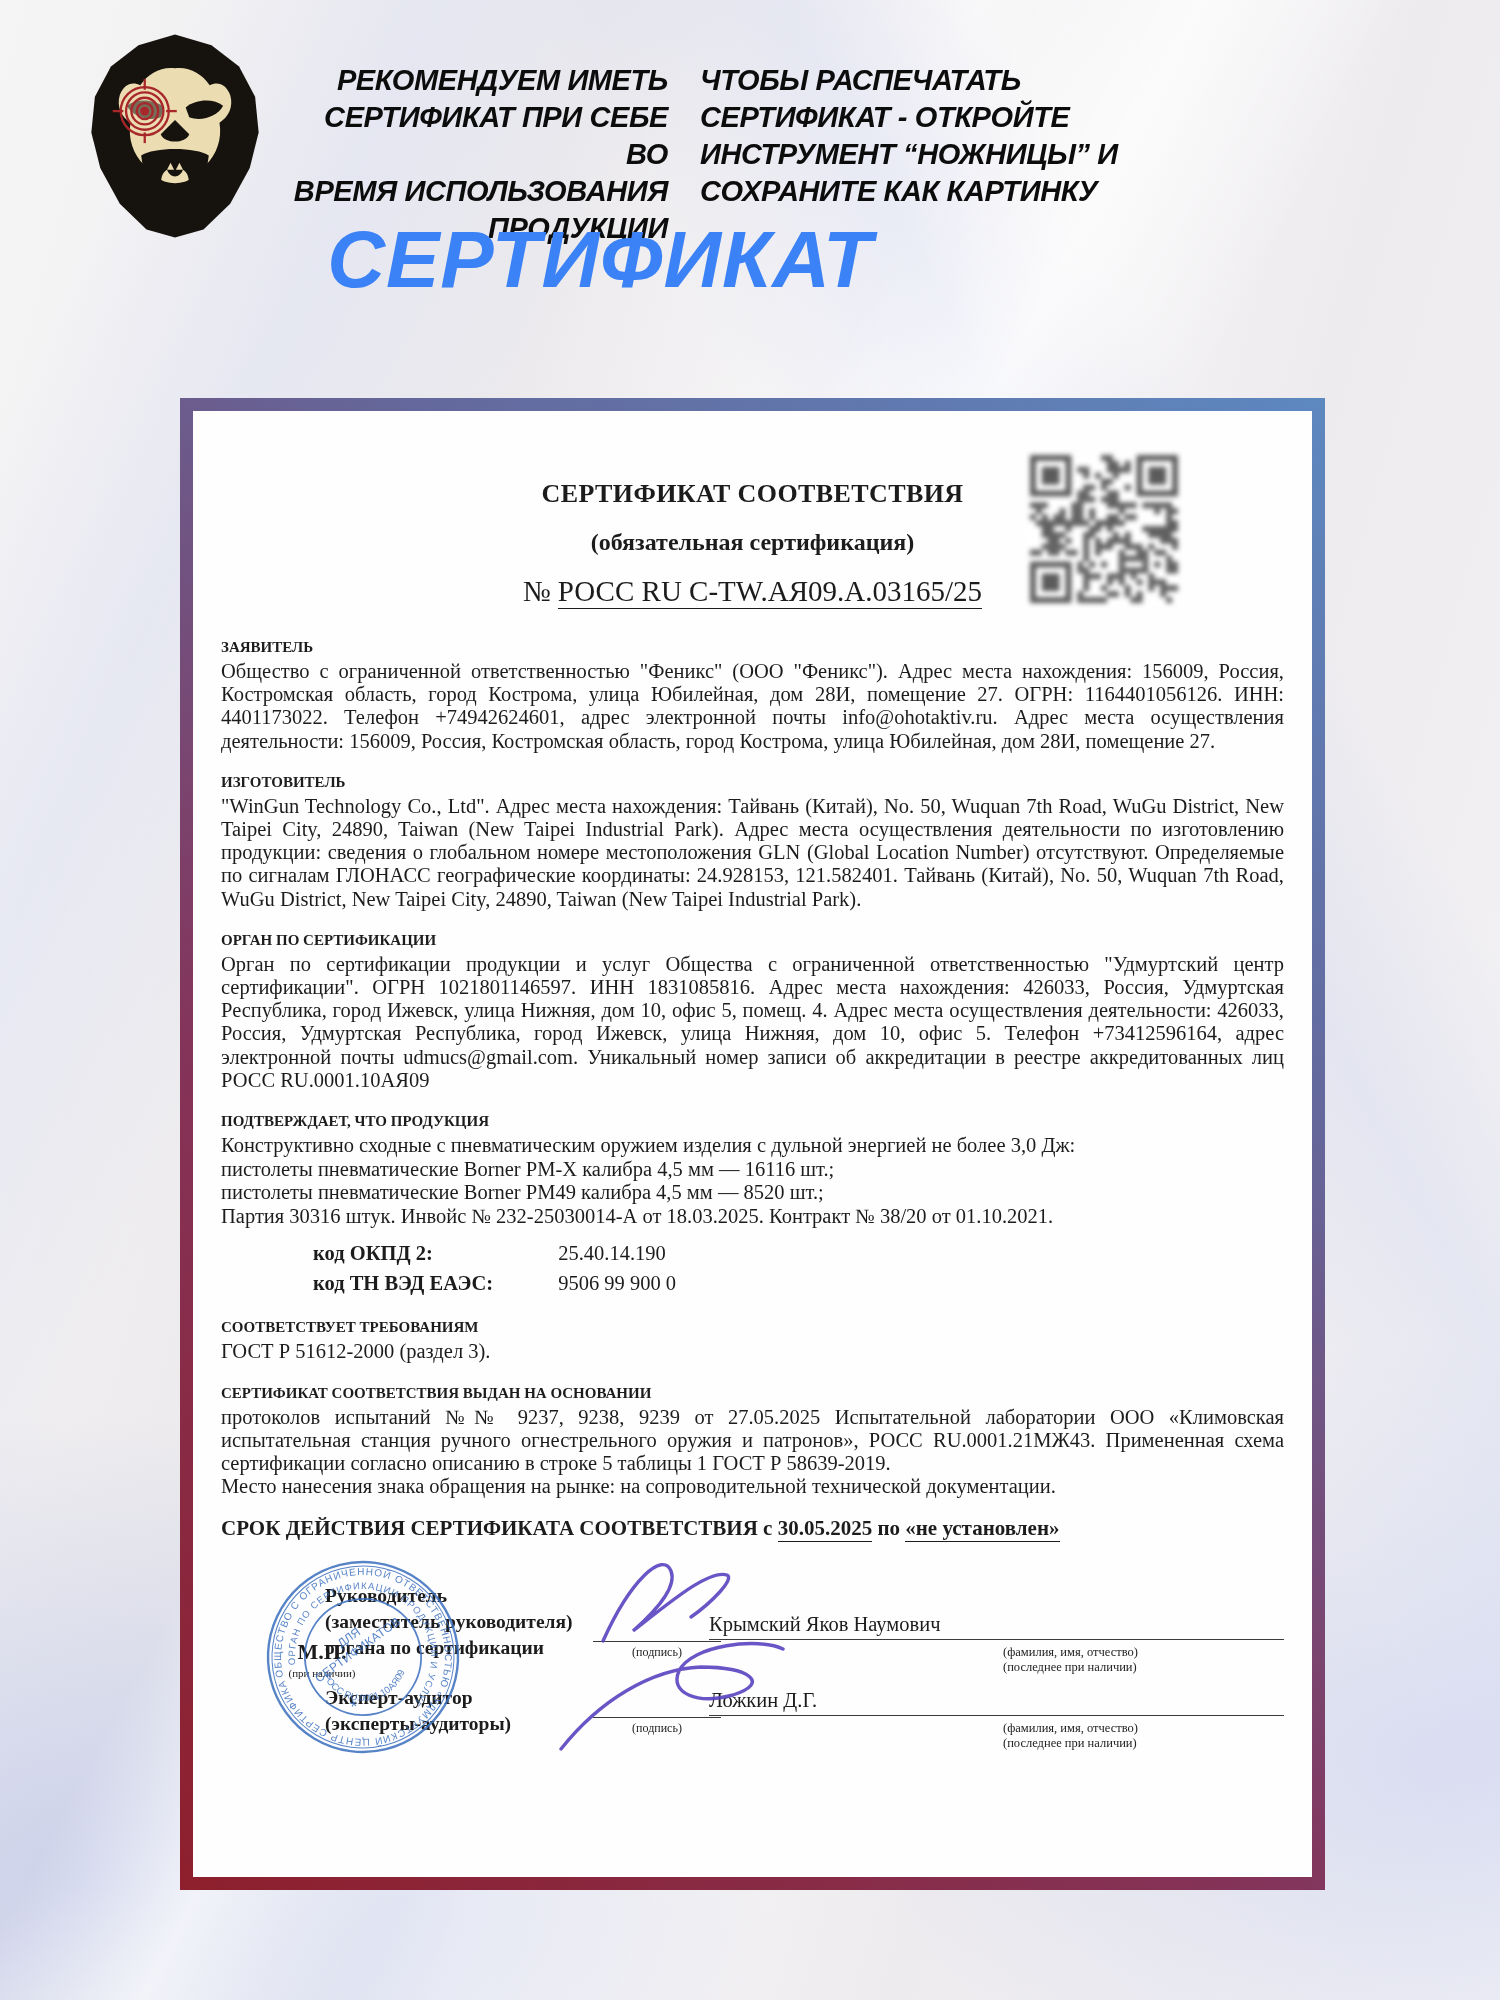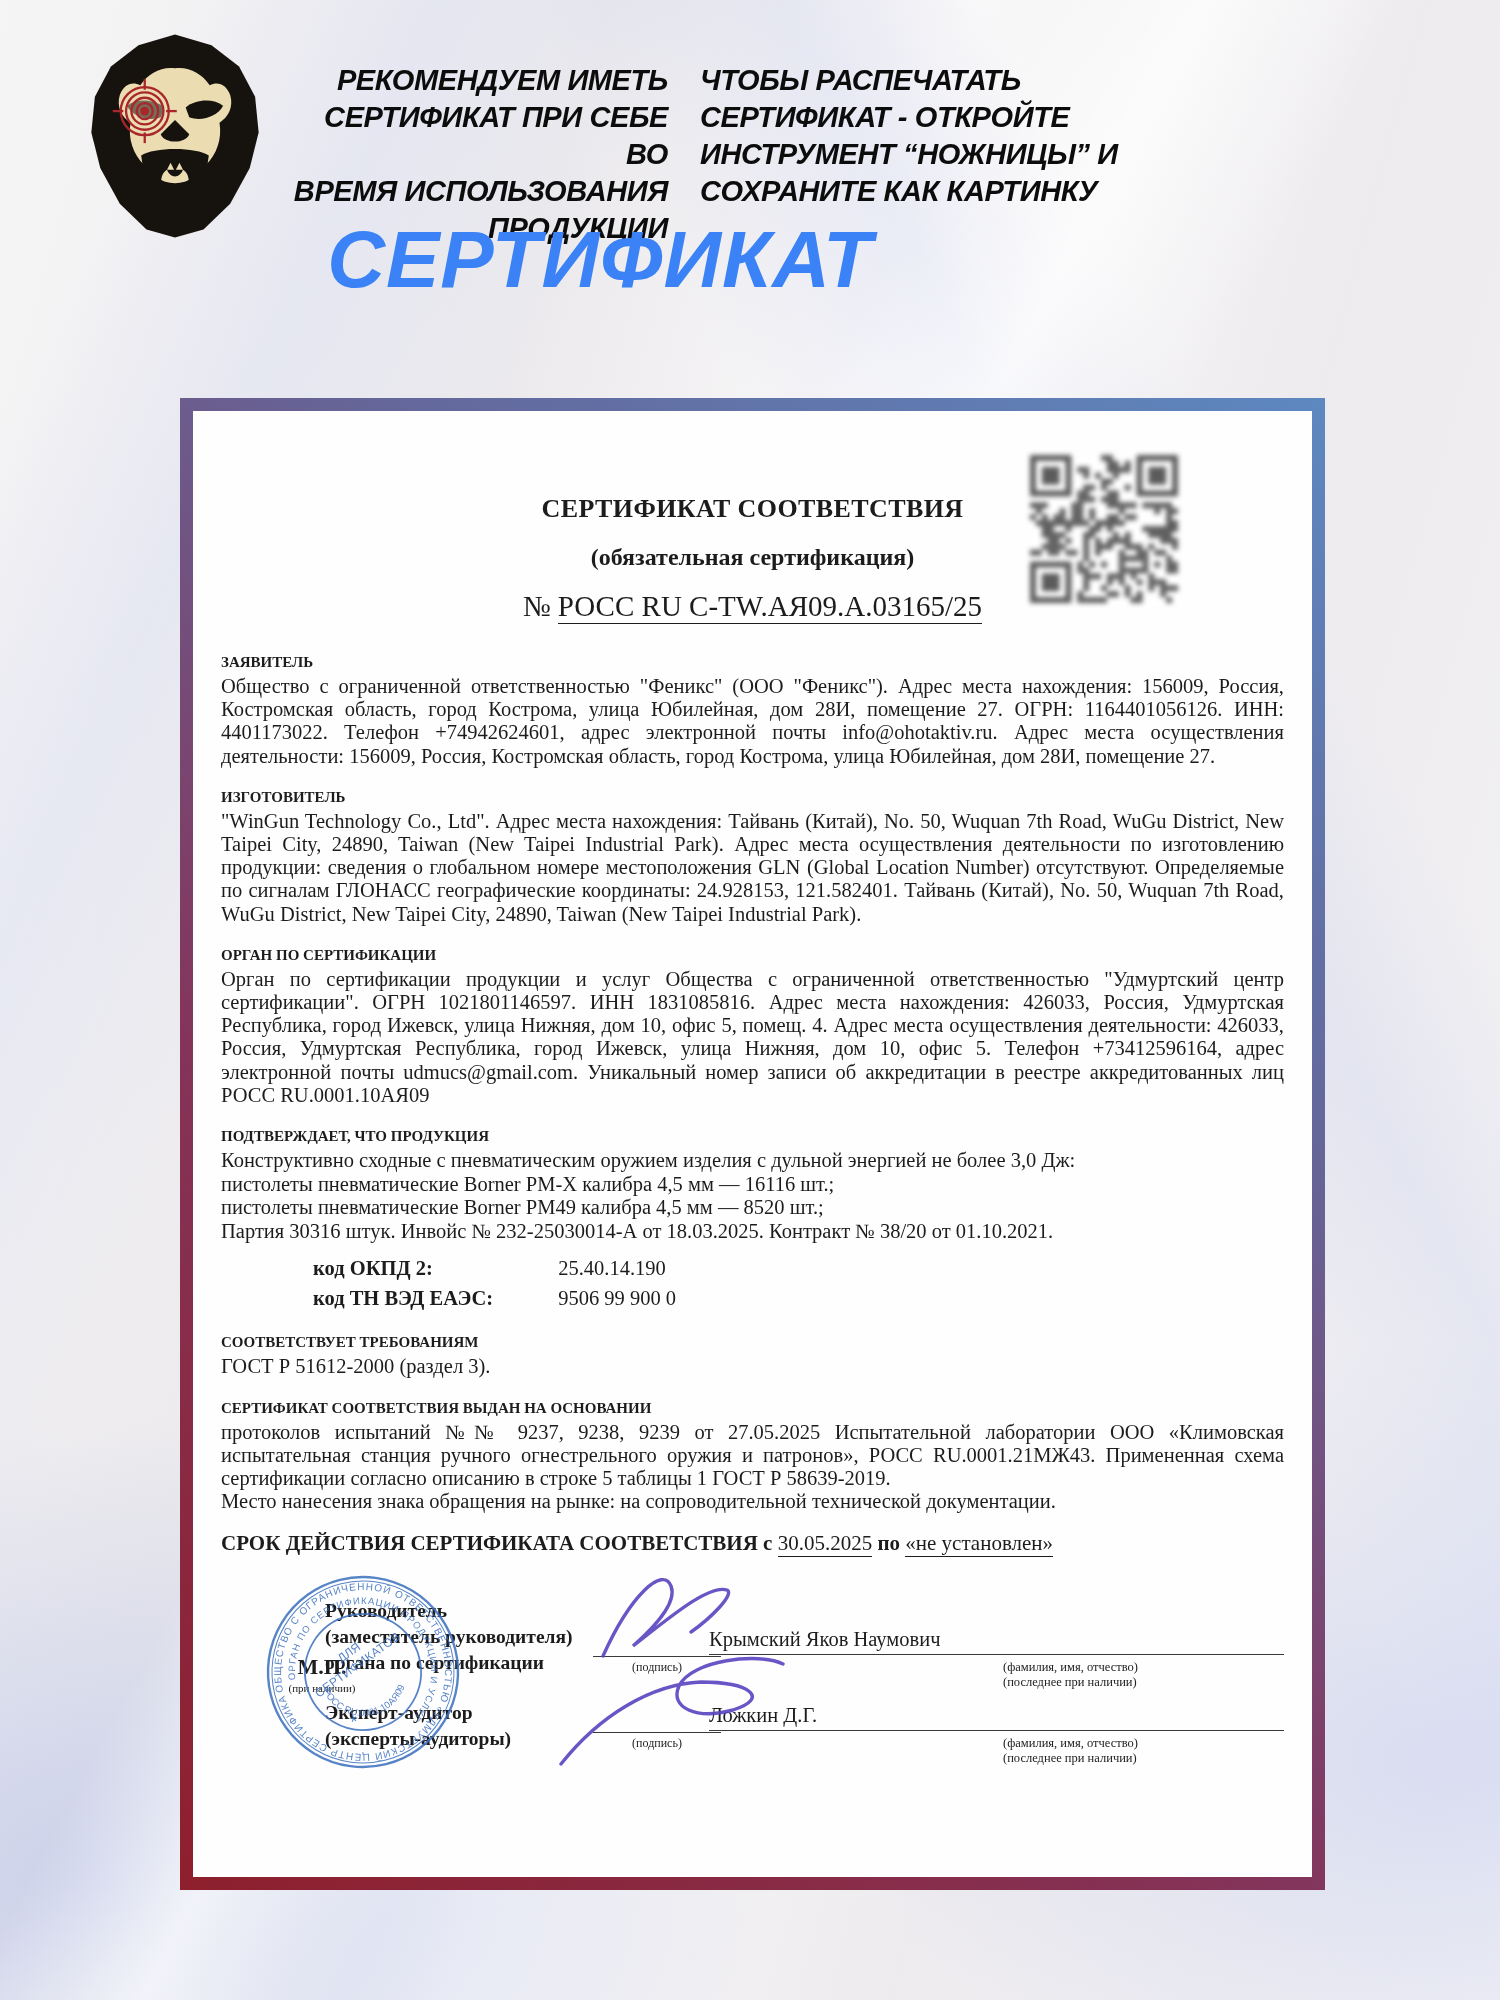--- a/index.html
+++ b/index.html
@@ -19,36 +19,36 @@
       linear-gradient(295deg, rgba(255,255,255,0) 70%, rgba(214,220,244,.4) 82%, rgba(255,255,255,0) 92%);
   }
   .logo{position:absolute;left:86px;top:32px;width:178px;height:208px;}
   .note{position:absolute;top:62px;font:italic 700 29px/37px "Liberation Sans","DejaVu Sans",sans-serif;color:#0c0c0c;letter-spacing:-.4px;}
   .note-left{left:278px;width:390px;text-align:right;}
   .note-right{left:700px;width:430px;text-align:left;}
   .page-title{position:absolute;top:220px;left:95px;width:1010px;text-align:center;
     font:italic 700 80px/1 "Liberation Sans","DejaVu Sans",sans-serif;color:#3b82f6;letter-spacing:1px;}
   .frame{position:absolute;left:180px;top:398px;width:1145px;height:1492px;box-sizing:border-box;padding:13px;
     background:linear-gradient(218deg, var(--frame-top) 0%, var(--frame-mid) 30%, #84345a 64%, var(--frame-bottom) 100%);}
-  .paper{position:relative;width:100%;height:100%;background:#fefefe;box-sizing:border-box;padding:15px 28px;overflow:hidden;}
+  .paper{position:relative;width:100%;height:100%;background:#fefefe;box-sizing:border-box;padding:0 28px;overflow:hidden;}
   .qr{position:absolute;top:44px;right:134px;width:148px;height:148px;filter:blur(2.4px) grayscale(.15);opacity:.8;}
   .cert-head{text-align:center;padding-top:68px;}
   .cert-h1{font-size:26px;font-weight:700;letter-spacing:.4px;}
   .cert-h2{font-size:24px;font-weight:700;margin-top:20px;}
   .cert-num{font-size:29px;margin-top:19px;}
   .u{border-bottom:1.6px solid #1c1c1c;padding-bottom:1px;}
   .sec-title{font-size:15px;font-weight:700;margin-top:16px;line-height:26px;}
   .sec-title.first{margin-top:26px;}
   .sec-body{font-size:20.5px;line-height:23.2px;text-align:justify;}
   .sec-lines div{font-size:20.5px;line-height:23.6px;}
   .codes{margin-top:10px;}
   .code-row{font-size:20.5px;line-height:30px;padding-left:92px;}
   .code-row .lbl{font-weight:700;display:inline-block;min-width:240px;}
   .validity{margin-top:18px;font-size:21px;font-weight:700;}
-  .validity .u{font-weight:400;}
+  .validity .u{font-weight:700;}
   .signing{position:relative;height:215px;margin-top:14px;}
   .mp-print{position:absolute;left:46px;top:84px;width:110px;text-align:center;z-index:1;}
   .mp-main{font-size:22px;font-weight:700;}
   .mp-sub{font-size:11px;margin-top:2px;}
   .stamp{position:absolute;left:42px;top:2px;width:200px;height:200px;transform:rotate(-14deg);opacity:.85;z-index:2;}
   .stamp-line{fill:none;stroke:var(--stamp-blue);}
   .stamp text{fill:var(--stamp-blue);font-family:"Liberation Sans","DejaVu Sans",sans-serif;}
   .roles{position:absolute;left:104px;top:28px;width:290px;text-align:left;font-weight:700;font-size:19.5px;line-height:26px;}
   .role2{margin-top:24px;}
   .sigline{position:absolute;width:128px;border-bottom:1.6px solid #3a3a3a;height:0;}

